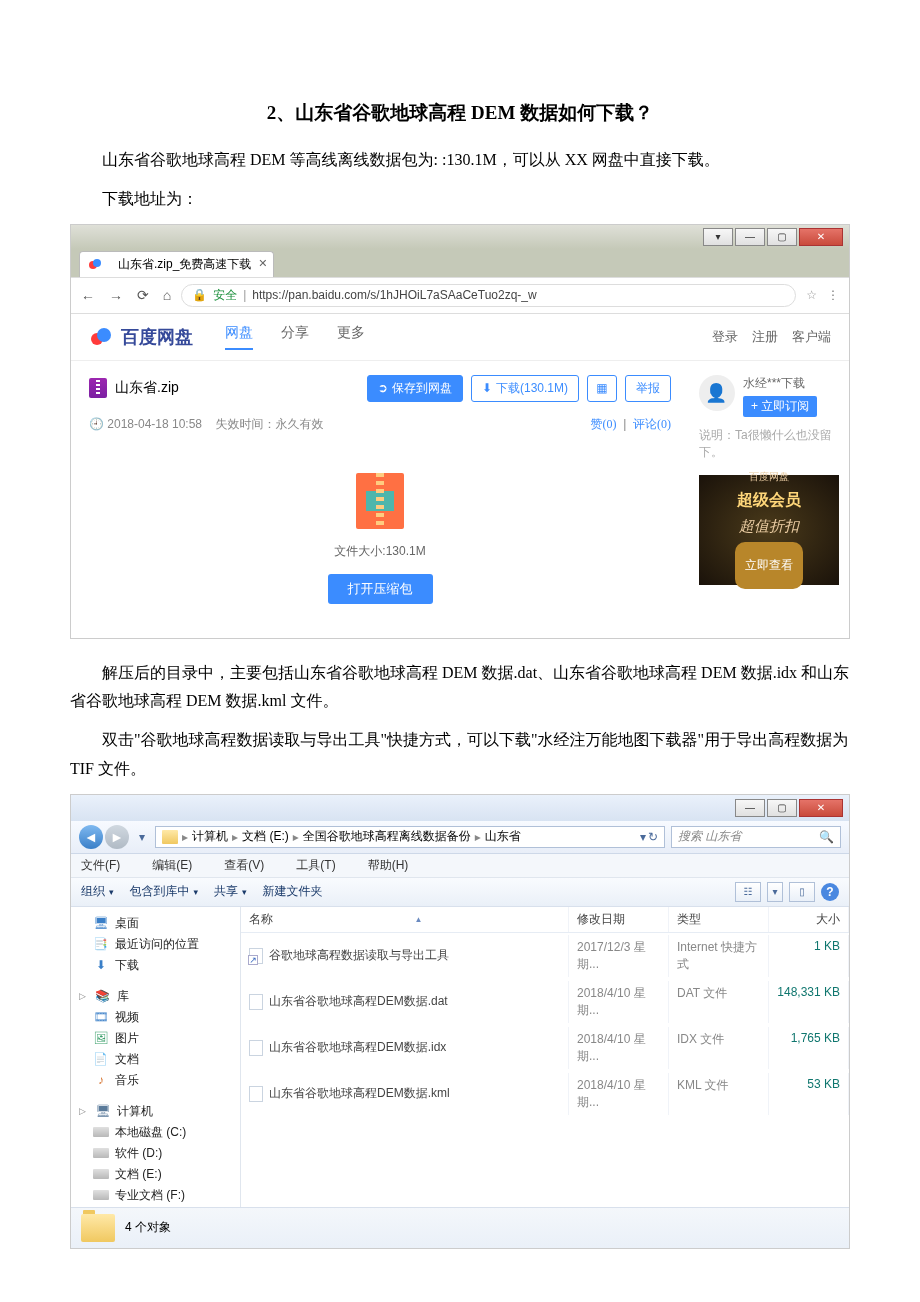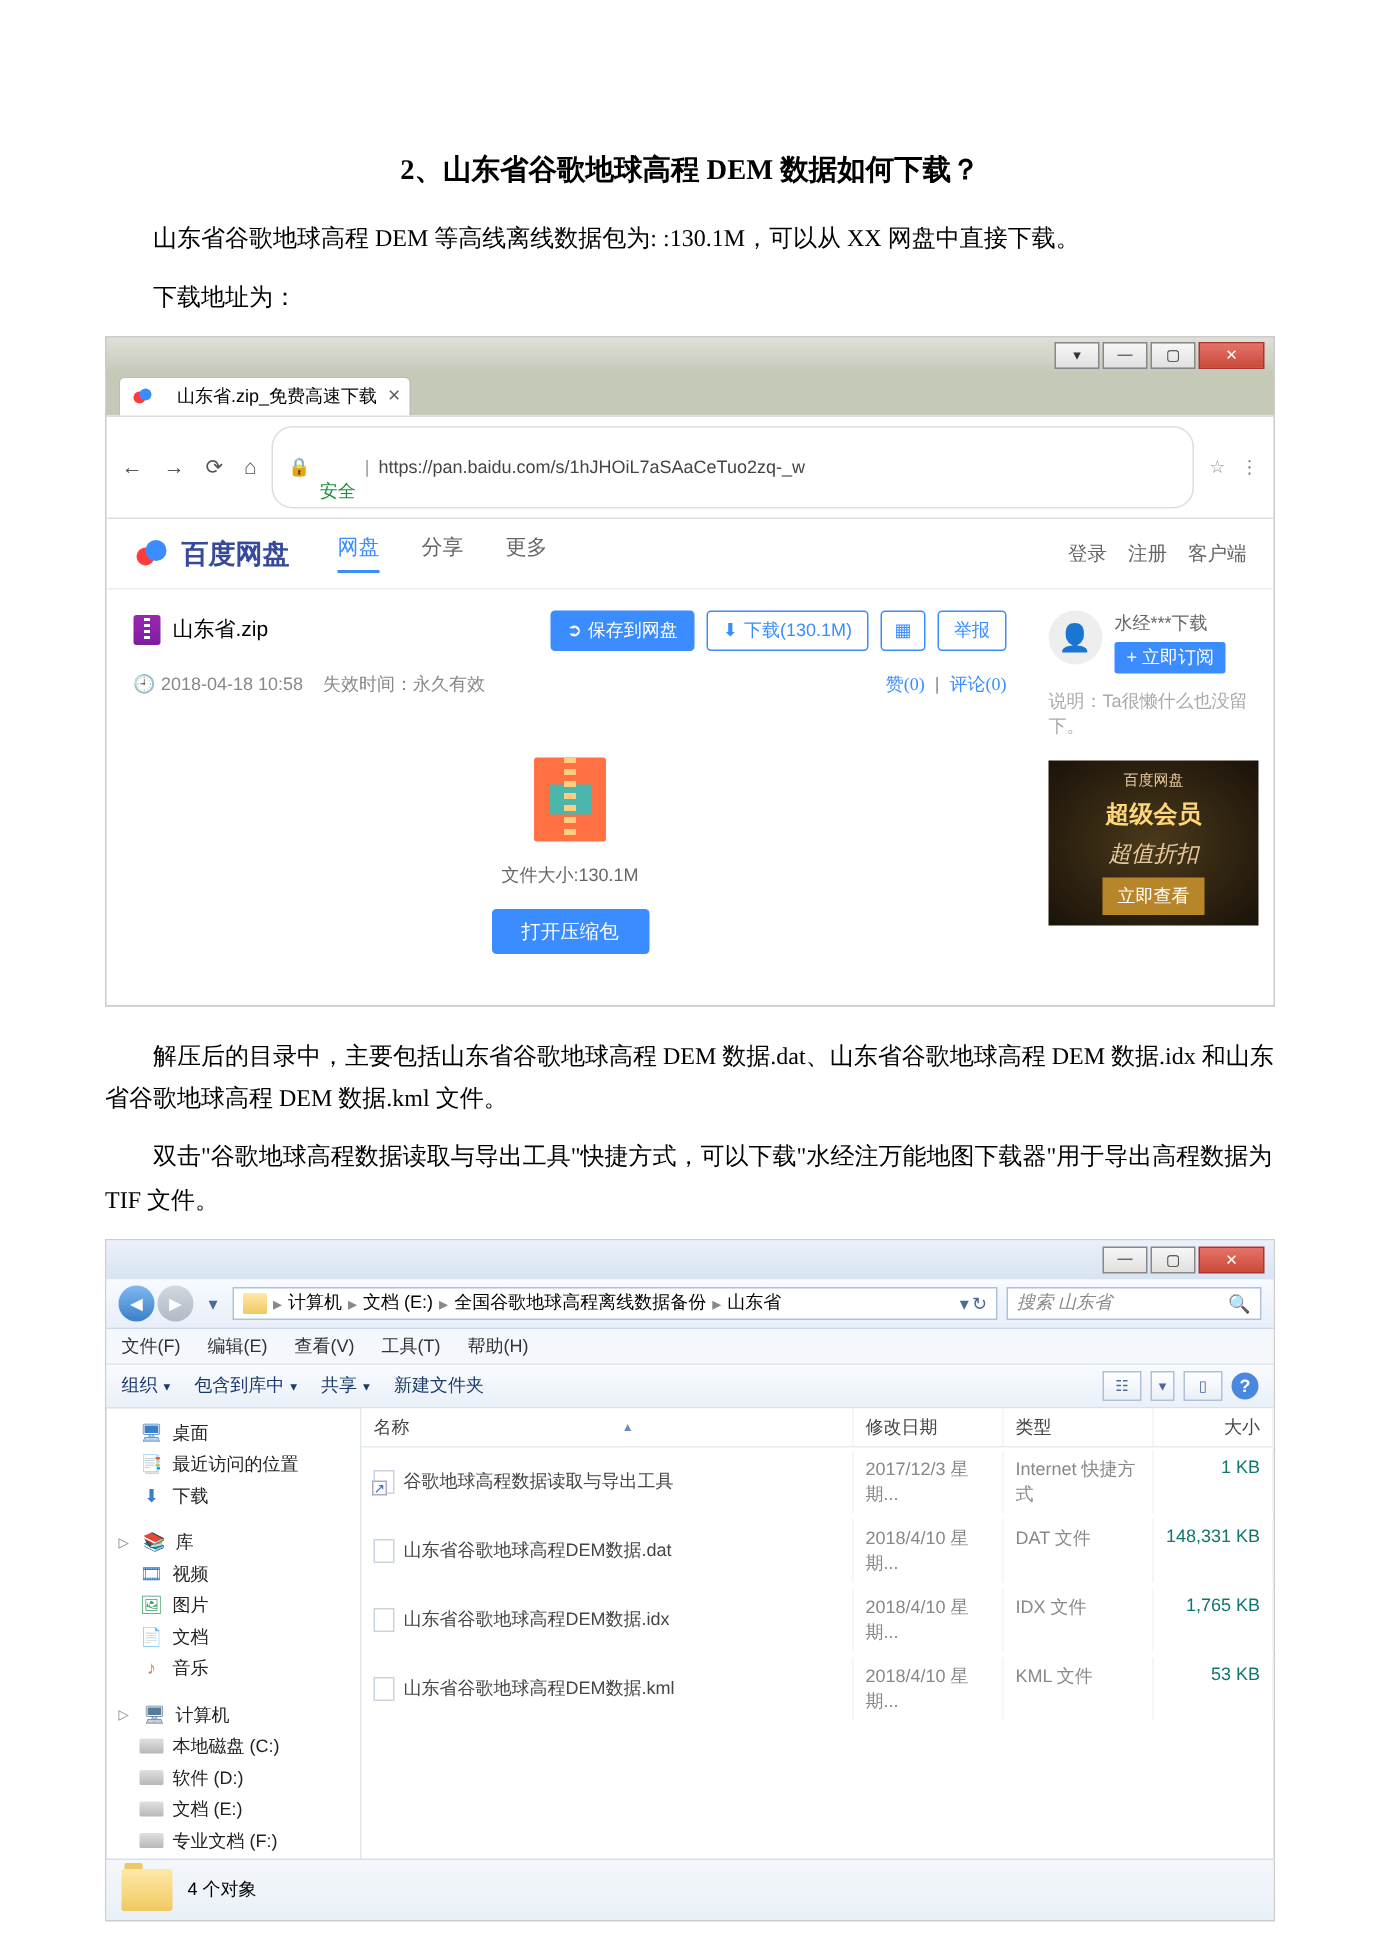--- a/index.html
+++ b/index.html
@@ -13,21 +13,21 @@
   .win-title { display: flex; justify-content: flex-end; align-items: center; height: 24px; background: linear-gradient(#dfe0d8,#c5c9b8); padding: 0 6px; gap: 2px; }
   .win-btn { width: 30px; height: 18px; border: 1px solid #888; background: linear-gradient(#f7f7f7,#e0e0e0); display: flex; align-items: center; justify-content: center; font-size: 10px; color: #333; }
   .win-close { width: 44px; background: linear-gradient(#e57368,#c94a3b); color: #fff; border-color: #a33; }
   .tab-strip { display: flex; align-items: flex-end; height: 28px; padding-left: 8px; }
   .tab { background: #fff; border: 1px solid #bbb; border-bottom: none; border-radius: 4px 4px 0 0; padding: 4px 22px 4px 8px; display: flex; align-items: center; gap: 16px; position: relative; }
   .tab-close { position: absolute; right: 6px; top: 5px; color: #666; font-size: 11px; }
   .chrome-bar { background: #fff; display: flex; align-items: center; gap: 10px; padding: 6px 10px; border-top: 1px solid #ddd; border-bottom: 1px solid #ddd; }
   .nav-icons { display: flex; gap: 14px; color: #555; font-size: 14px; }
   .addr { flex: 1; display: flex; align-items: center; gap: 6px; border: 1px solid #ddd; border-radius: 14px; padding: 2px 10px; }
   .lock { color: #1a8f3b; font-weight: bold; }
-  .secure { color: #1a8f3b; margin-top: 32px; }
+  .secure { color: #1a8f3b; }
   .url { color: #444; }
   .star { color: #999; }
   .kebab { color: #777; }
 
   .pan-body { background: #fff; padding: 0; }
   .pan-header { display: flex; align-items: center; justify-content: space-between; border-bottom: 1px solid #eee; padding: 10px 18px; }
   .brand { display: flex; align-items: center; gap: 8px; }
   .brand-logo { width: 24px; height: 24px; }
   .brand-name { font-size: 18px; font-weight: bold; color: #364a9a; }
   .pan-tabs { display: flex; gap: 28px; margin-left: 24px; color: #666; font-size: 14px; }
@@ -55,40 +55,40 @@
   .preview-btn { background: #3b8cff; color: #fff; padding: 6px 20px; border-radius: 3px; font-size: 13px; }
 
   .pan-side { width: 160px; padding: 14px 10px; font-size: 12px; color: #666; }
   .side-user { display: flex; gap: 8px; }
   .avatar { width: 36px; height: 36px; background: #eee; border-radius: 50%; display: flex; align-items: center; justify-content: center; color: #bbb; font-size: 18px; }
   .sub-btn { background: #3b8cff; color: #fff; padding: 2px 8px; border-radius: 2px; margin-top: 4px; display: inline-block; }
   .side-note { margin-top: 10px; color: #aaa; }
   .ad { margin-top: 14px; width: 140px; height: 110px; background: radial-gradient(#4a3a1a,#1a120a); color: #fff; display: flex; flex-direction: column; align-items: center; justify-content: center; gap: 6px; font-size: 12px; }
   .ad .ad-title { color: #ffd77a; font-weight: bold; font-size: 16px; }
   .ad .ad-sub { color: #e8caa0; font-style: italic; font-size: 15px; }
-  .ad .ad-btn { background: #b8862a; color: #fff; padding: 4px 10px; border-radius: 0; }
+  .ad .ad-btn { background: #b8862a; color: #fff; padding: 15px 10px; border-radius: 10px; }
 
   .watermark { position: relative; }
 
   
   .shot2 { border: 1px solid #ccc; margin: 10px 0 20px; background: #fff; font-family: "Microsoft YaHei", "Segoe UI", sans-serif; font-size: 12px; }
   .exp-title { display: flex; justify-content: flex-end; align-items: center; height: 26px; background: linear-gradient(#eaf1fb,#d8e3f2); padding: 0 6px; gap: 2px; }
   .exp-addr { display: flex; align-items: center; gap: 6px; padding: 4px 8px; background: linear-gradient(#f7faff,#e8eef8); border-bottom: 1px solid #cdd8e8; }
   .back-fwd { display: flex; gap: 2px; }
   .nav-round { width: 24px; height: 24px; border-radius: 50%; background: linear-gradient(#7fb9f0,#3a7fc8); color: #fff; display: flex; align-items: center; justify-content: center; font-size: 14px; }
   .nav-round.dis { background: linear-gradient(#d0d8e0,#b0bac5); }
   .drop-arr { width: 14px; height: 24px; display: flex; align-items: center; justify-content: center; color: #4a6a9a; }
   .breadcrumb { flex: 1; display: flex; align-items: center; gap: 4px; border: 1px solid #b0c0d8; background: #fff; padding: 2px 6px; height: 22px; }
   .crumb-sep { color: #888; }
   .folder-icon-sm { width: 16px; height: 14px; background: linear-gradient(#ffe9a8,#f0c860); border-radius: 1px; }
   .crumb-end { margin-left: auto; display: flex; gap: 2px; color: #4a6a9a; }
   .searchbox { display: flex; align-items: center; gap: 6px; border: 1px solid #b0c0d8; background: #fff; padding: 2px 6px; height: 22px; width: 170px; color: #888; font-style: italic; }
   .search-icon { color: #4a88c8; font-style: normal; margin-left: auto; }
 
-  .exp-menu { display: flex; gap: 18px; padding: 3px 10px; border-bottom: 1px solid #e0e6ee; color: #333; background: #f4f7fb; text-align: center; }
+  .exp-menu { display: flex; gap: 32px; padding: 3px 10px; border-bottom: 1px solid #e0e6ee; color: #333; background: #f4f7fb; text-align: center; }
   .exp-tool { display: flex; align-items: center; gap: 16px; padding: 4px 10px; border-bottom: 1px solid #d8e0ec; background: linear-gradient(#f9fbfe,#eaf0f8); color: #1a3a6a; }
   .exp-tool .tool-item { display: flex; align-items: center; gap: 4px; }
   .tool-drop::after { content: " ▾"; color: #1a3a6a; font-size: 9px; }
   .tool-right { margin-left: auto; display: flex; align-items: center; gap: 6px; }
   .view-btn { width: 26px; height: 20px; border: 1px solid #b0c0d8; background: linear-gradient(#fff,#eaf0f8); display: flex; align-items: center; justify-content: center; color: #4a6a9a; font-size: 10px; }
   .help-btn { width: 18px; height: 18px; border-radius: 50%; background: #4a88e0; color: #fff; display: flex; align-items: center; justify-content: center; font-weight: bold; }
 
   .exp-body { display: flex; height: 300px; }
   .exp-tree { width: 170px; border-right: 1px solid #e0e6ee; padding: 6px 4px; overflow: hidden; }
   .tree-item { display: flex; align-items: center; gap: 6px; padding: 2px 4px 2px 18px; color: #222; }

